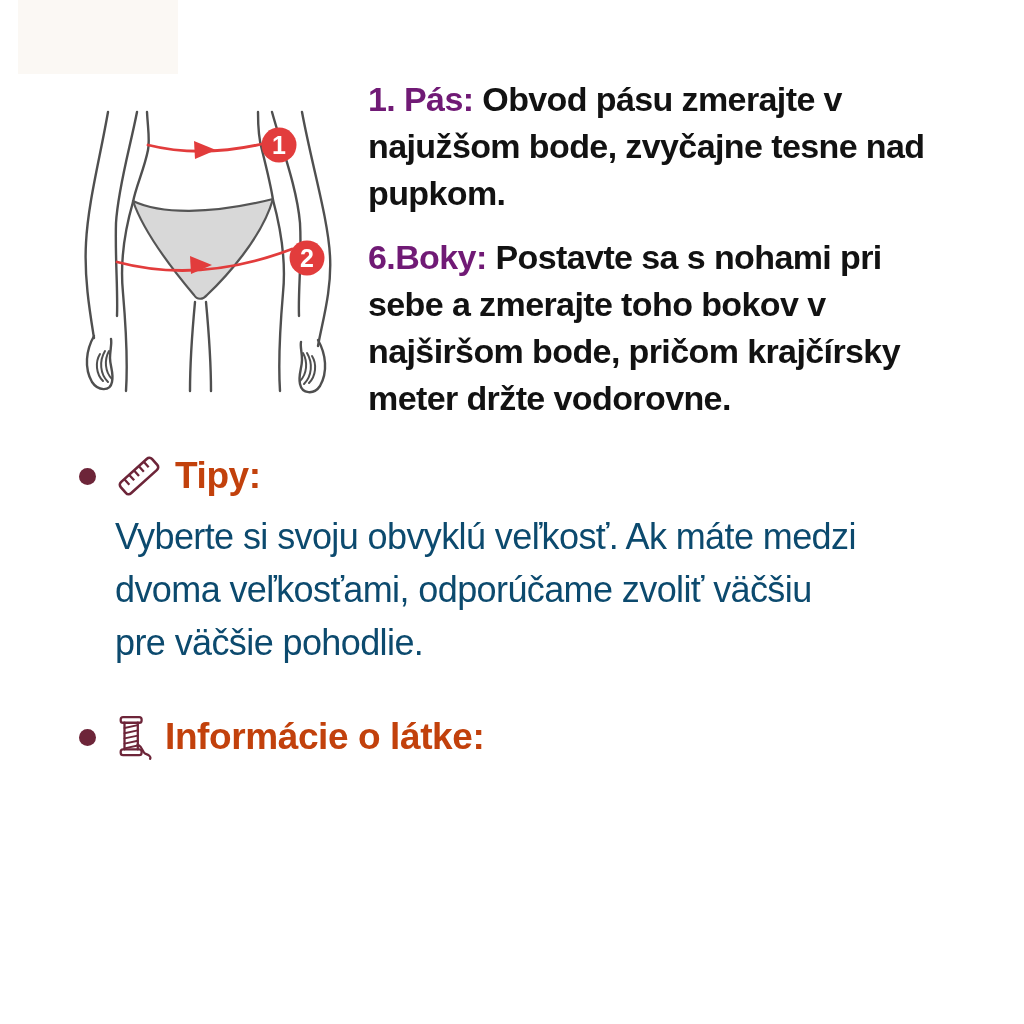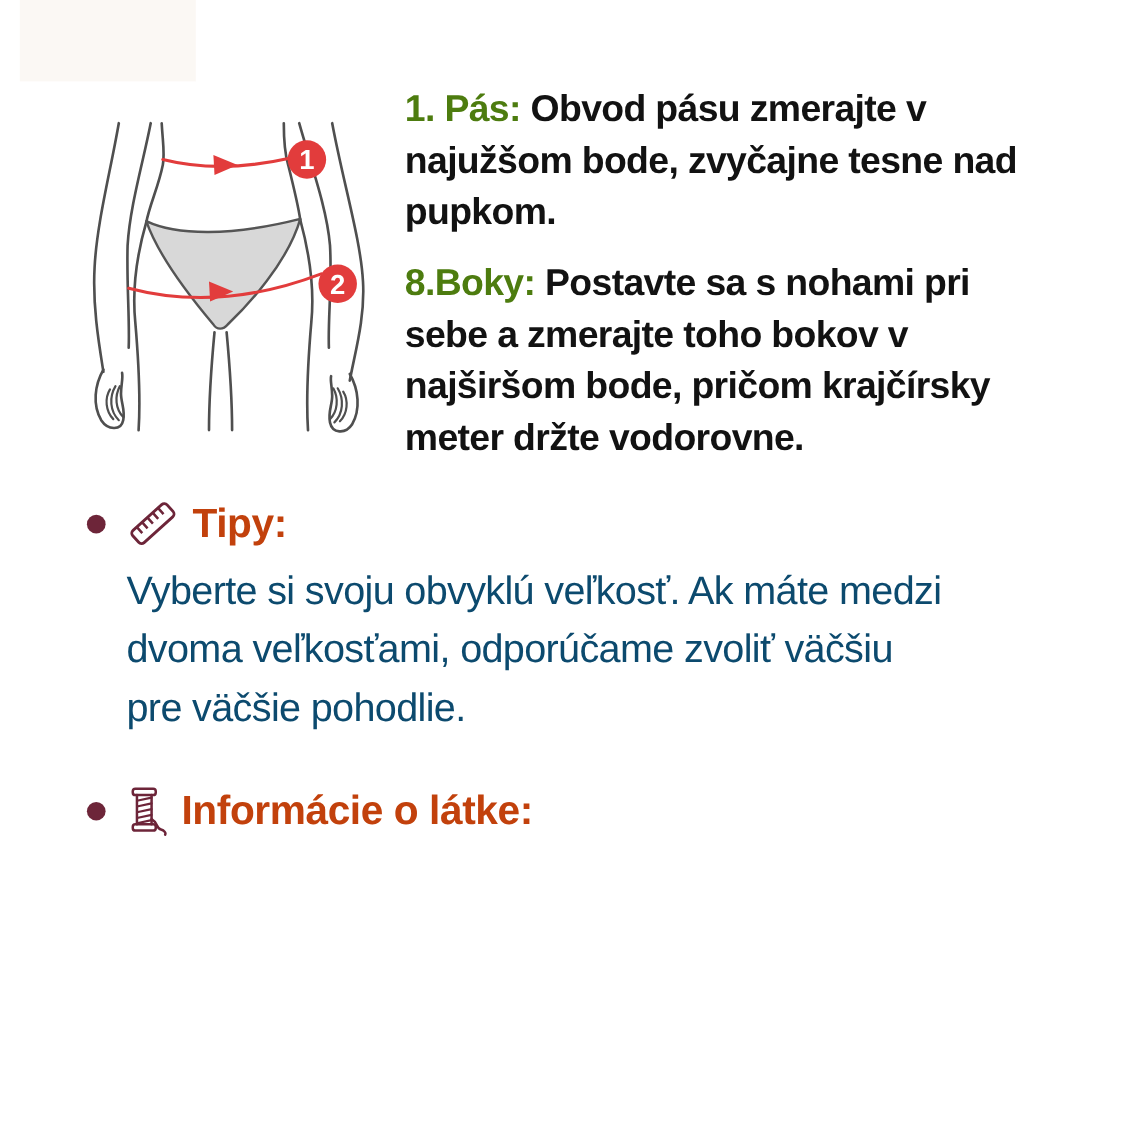--- a/index.html
+++ b/index.html
@@ -14,21 +14,21 @@
     background:#f9f5ee; opacity:.65;
   }
   
   .diagram { position:absolute; left:55px; top:98px; width:300px; height:300px; }
   
   .measure-text { position:absolute; left:368px; top:76px; width:660px; }
   .measure-text p.step {
     font-size:34px; font-weight:700; line-height:47px; letter-spacing:-0.6px;
     color:#121212; margin:0 0 17px 0;
   }
-  .measure-text .lbl { color:#4d7c0f; }
+  .measure-text .lbl { color:#701a75; }
   .measure-text .txt { white-space:pre-line; }
   
   .info-section { position:absolute; left:79px; width:920px; }
   .info-section.tips { top:452px; }
   .info-section.fabric { top:714px; }
   .head { display:flex; align-items:center; }
   .bullet {
     width:17px; height:17px; border-radius:50%; background:#6d2539;
     flex:0 0 17px; margin-right:19px;
   }
@@ -105,21 +105,21 @@
         <circle cx="247" cy="160" r="17.5" fill="#e23c3c"></circle>
         <text x="247" y="169" text-anchor="middle" fill="#ffffff" font-size="25" font-weight="bold">2</text>
       </g>
     </svg>
   </div>
 
   <div class="measure-text">
     <p class="step"><span class="lbl">1. Pás:</span> <span class="txt">Obvod pásu zmerajte v
 najužšom bode, zvyčajne tesne nad
 pupkom.</span></p>
-    <p class="step"><span class="lbl">8.Boky:</span> <span class="txt">Postavte sa s nohami pri
+    <p class="step"><span class="lbl">6.Boky:</span> <span class="txt">Postavte sa s nohami pri
 sebe a zmerajte toho bokov v
 najširšom bode, pričom krajčírsky
 meter držte vodorovne.</span></p>
   </div>
 
   <section class="info-section tips">
     <div class="head">
       <span class="bullet"></span>
       <span class="icon">
         <svg width="48" height="48" viewBox="0 0 48 48">

